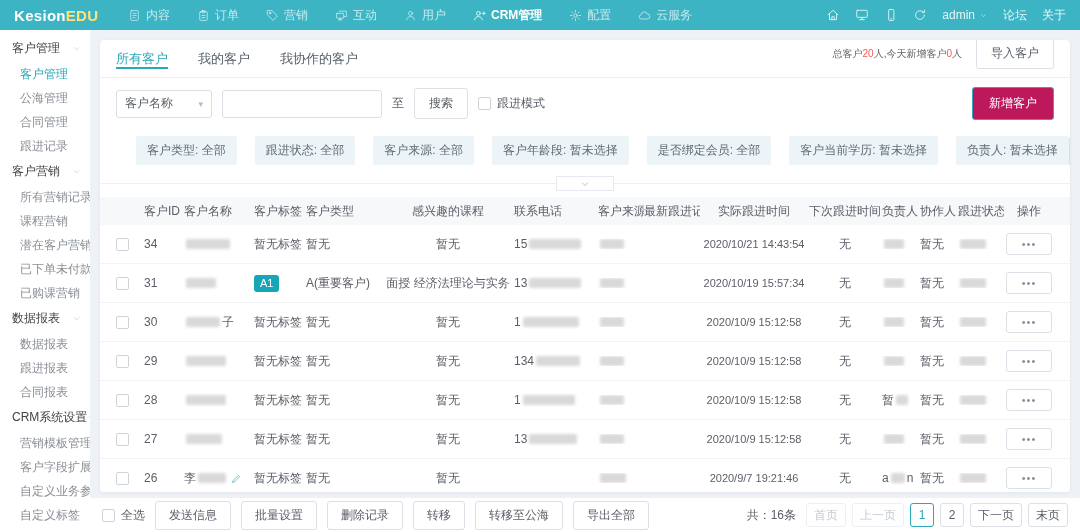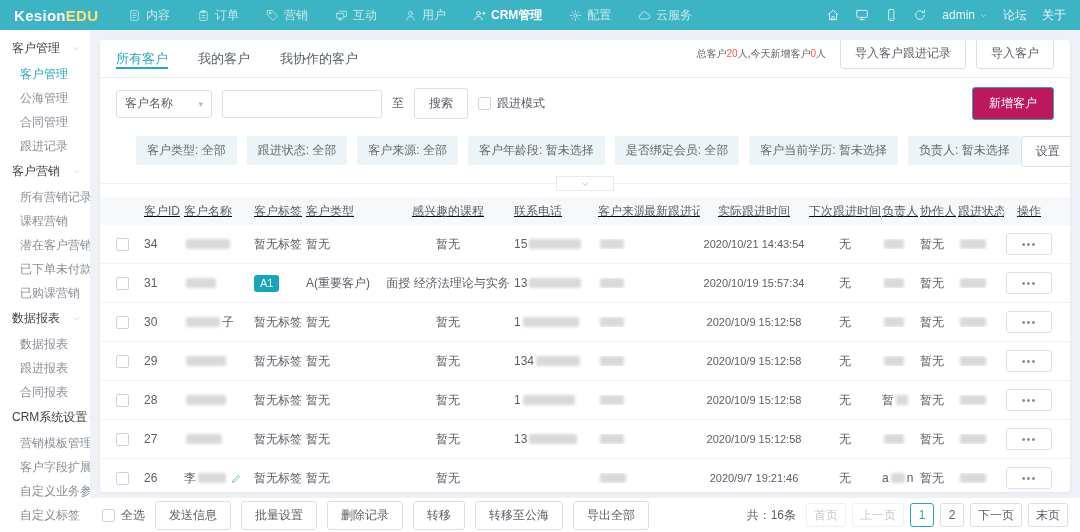--- a/index.html
+++ b/index.html
@@ -38,26 +38,26 @@
 .btn.primary{background:#be185d;border-color:#2fa9ba;color:#fff;padding:7px 16px;}
 .searchrow{display:flex;align-items:center;gap:10px;padding:9px 16px 8px;}
 .select{width:96px;height:28px;border:1px solid #dcdfe6;border-radius:3px;display:flex;align-items:center;justify-content:space-between;padding:0 8px;font-size:12px;color:#5a5e66;cursor:pointer;background:#fff;}
 .caret{color:#b6bac1;font-size:9px;}
 .inp{width:160px;height:28px;border:1px solid #dcdfe6;border-radius:3px;outline:none;padding:0 8px;font-size:12px;font-family:inherit;}
 .lbl{font-size:12px;color:#5a5e66;}
 .chk{display:flex;align-items:center;gap:6px;font-size:12px;color:#5a5e66;cursor:pointer;}
 .cbx{width:13px;height:13px;border:1px solid #ced3da;border-radius:2px;background:#fff;display:inline-block;flex:none;}
 .searchrow .primary{margin-left:auto;}
 .filterrow{position:relative;display:flex;align-items:flex-start;padding:8px 16px 16px;border-bottom:1px solid #eef0f4;}
-.chips{display:flex;gap:10px;padding-left:20px;}
+.chips{display:flex;gap:18px;padding-left:20px;}
 .chip{background:#edf4f8;border-radius:2px;padding:6px 11px;font-size:12px;color:#5f6b73;cursor:pointer;white-space:nowrap;}
 .filterrow .btn{margin-left:auto;}
 .collapse{position:absolute;left:50%;bottom:-8px;transform:translateX(-50%);width:58px;height:15px;background:#fff;border:1px solid #e6e9ee;display:flex;align-items:center;justify-content:center;color:#9aa0a8;cursor:pointer;z-index:2;}
 .collapse .icn svg{width:10px;height:10px;}
-.thead{margin-top:13px;height:28px;background:#f6f8fa;display:flex;align-items:center;padding:0 16px;text-decoration:underline;}
+.thead{margin-top:13px;height:28px;background:#f6f8fa;display:flex;align-items:center;padding:0 16px;}
 .cell{font-size:12px;color:#5a5e66;white-space:nowrap;display:flex;align-items:center;overflow:hidden;}
 .tr{height:39px;display:flex;align-items:center;padding:0 16px;border-bottom:1px solid #f1f3f6;}
 .c0{width:28px;}.c1{width:40px;}.c2{width:70px;overflow:visible;}.c3{width:52px;}.c4{width:76px;}
 .c5{width:132px;justify-content:center;}.c6{width:84px;}.c7{width:46px;}.c8{width:56px;}
 .c9{width:108px;justify-content:center;}.c10{width:74px;justify-content:center;}
 .c11{width:38px;}.c12{width:38px;}.c13{width:46px;}.c14{width:50px;justify-content:center;}
 .tr .c9{font-size:11px;}
 .redact{display:inline-block;height:10px;background:#d9d9d9;border-radius:2px;filter:blur(1.5px);margin:0 2px;flex:none;}
 .badge{background:#17a5b8;color:#fff;font-size:11px;padding:3px 6px;border-radius:3px;line-height:1;}
 .edit{color:#2fa9ba;margin-left:3px;cursor:pointer;}
@@ -246,21 +246,20 @@
   <div class="card">
     <div class="tabrow">
       <div class="tabs">
           <div class="tab active">所有客户</div>
           <div class="tab">我的客户</div>
           <div class="tab">我协作的客户</div>
         </div>
       <div class="tabright">
         <span class="summary"><span>总客户</span><span class="red">20</span><span>人,今天新增客户</span><span class="red">0</span><span>人</span></span>
         <span class="hbtns">
-            <button class="btn">导入客户跟进记录</button>
             <button class="btn">导入客户</button>
           </span>
       </div>
     </div>
     <div class="searchrow">
       <div class="select">
           <span>客户名称</span>
           <span class="caret">▾</span>
         </div>
       <input class="inp" value="" style="">

